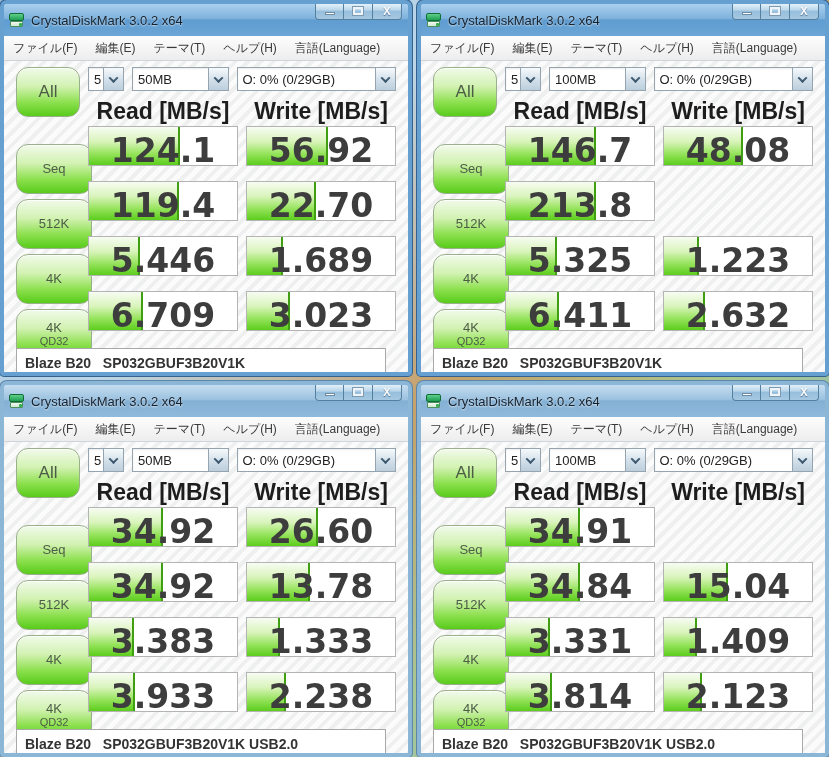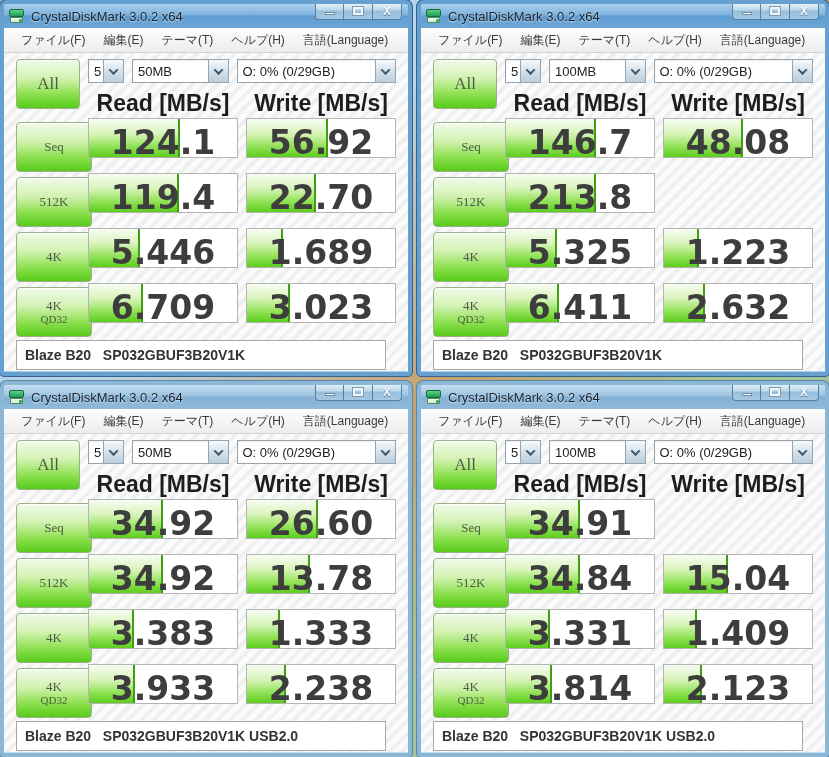--- a/index.html
+++ b/index.html
@@ -18,21 +18,21 @@
     position:relative; width:412px; height:376px;
     border:4px solid #65a0d0;
     border-radius:7px 7px 4px 4px;
     box-shadow:0 0 0 1px #35638e, inset 0 0 0 1px #a9cfec;
     background:#f9f9f9;
     overflow:hidden;
   }
   .window.inactive { border-color:#8cb6d6; box-shadow:0 0 0 1px #5d87a8, inset 0 0 0 1px #c6dff0; }
 
   .titlebar {
-    height:24px; display:flex; align-items:center;
+    height:32px; display:flex; align-items:center;
     background:linear-gradient(180deg,#aacfee 0%,#7fb2dc 45%,#5f9cd0 50%,#6ba6d6 100%);
     padding:0 2px 0 5px; position:relative;
   }
   .window.inactive .titlebar { background:linear-gradient(180deg,#c4ddf0 0%,#9cc2e0 45%,#84b0d4 50%,#90badc 100%); }
   .title {
     font-size:13px; color:#16222e; margin-left:6px; white-space:nowrap;
     text-shadow:0 1px 2px rgba(255,255,255,.7);
   }
   .winbtns { position:absolute; top:-1px; right:6px; display:flex; }
   .wbtn {
@@ -50,43 +50,43 @@
   
   .app-icon { position:relative; width:16px; height:14px; flex:0 0 16px; }
   .disk-top  { position:absolute; top:0; left:0; width:15px; height:8px; background:linear-gradient(180deg,#5fd08a,#1f9e52); border:1px solid #0e6e36; border-radius:2px; }
   .disk-base { position:absolute; bottom:0; left:1px; width:13px; height:6px; background:linear-gradient(180deg,#f2faf2,#cfe8cf); border:1px solid #4e8e5e; border-radius:1px; }
   .disk-led  { position:absolute; bottom:1px; right:3px; width:3px; height:3px; background:#2fae4e; border-radius:1px; }
 
   .menubar {
     height:25px; display:flex; align-items:center;
     background:linear-gradient(180deg,#fdfdfd,#ededee);
     border-bottom:1px solid #cfd4d8;
-    padding-left:8px;
+    padding-left:0;
   }
   .menu-item { font-size:12px; color:#3a3a3a; padding:0 9px; white-space:nowrap; cursor:default; }
 
   
   .client {
     height:318px;
     background:#fbfbfb;
     background-image:repeating-linear-gradient(135deg, rgba(150,155,160,.12) 0 4px, rgba(255,255,255,0) 4px 9px);
     display:grid;
     grid-template-columns:64px 150px 150px;
     grid-template-rows:30px 22px repeat(4,52px) 34px;
     column-gap:8px; row-gap:3px;
     padding:6px 0 0 12px;
   }
 
   .greenbtn {
     border:1px solid #9ab08a;
-    border-radius:4px;
+    border-radius:12px;
     background:linear-gradient(180deg,#f1faea 0%,#d2f2b2 38%,#8ce04e 72%,#58cb1a 100%);
     box-shadow:inset 0 1px 0 rgba(255,255,255,.8);
     display:flex; flex-direction:column; align-items:center; justify-content:center;
-    color:#4c5c46; cursor:pointer;font-family:Liberation Serif, serif;
+    color:#4c5c46; cursor:pointer;
   }
   .all-btn { grid-column:1; grid-row:1/3; height:50px; font-size:17px; }
   .controls { grid-column:2/4; grid-row:1; display:flex; gap:8px; align-items:flex-start; }
 
   .combo {
     height:24px; background:#fff; border:1px solid #96a4b0;
     display:flex; align-items:center; font-size:13px; color:#222;
     box-shadow:inset 0 1px 2px rgba(0,0,0,.08);
   }
   .combo .ctext { flex:1 1 auto; padding:0 4px 0 5px; white-space:nowrap; overflow:hidden; }
@@ -98,21 +98,21 @@
   }
   .carrow { width:7px; height:7px; border-right:2px solid #3d5a70; border-bottom:2px solid #3d5a70; transform:rotate(45deg) translate(-1px,-1px); }
   .c-count { width:36px; }
   .c-size  { width:104px; }
   .c-drive { width:172px; }
 
   .hdr { font-size:23px; font-weight:bold; color:#1d1d1d; text-align:center; align-self:center; }
   .hdr-read  { grid-column:2; grid-row:2; }
   .hdr-write { grid-column:3; grid-row:2; }
 
-  .rowbtn { width:76px; height:50px; margin-top:5px; font-size:13px; line-height:1.1; }
+  .rowbtn { width:76px; height:50px; margin-top:19px; font-size:13px; line-height:1.1; }
   .rowbtn .sub { font-size:11px; }
   .r3 { grid-row:5; } .r4 { grid-row:6; }
   .r1 { grid-row:3; } .r2 { grid-row:4; }
   .col1 { grid-column:1; } .col2 { grid-column:2; } .col3 { grid-column:3; }
 
   .cell {
     position:relative; height:40px; margin-top:1px;
     background:#fff; border:1px solid #b4b4b4;
     overflow:hidden;
   }

